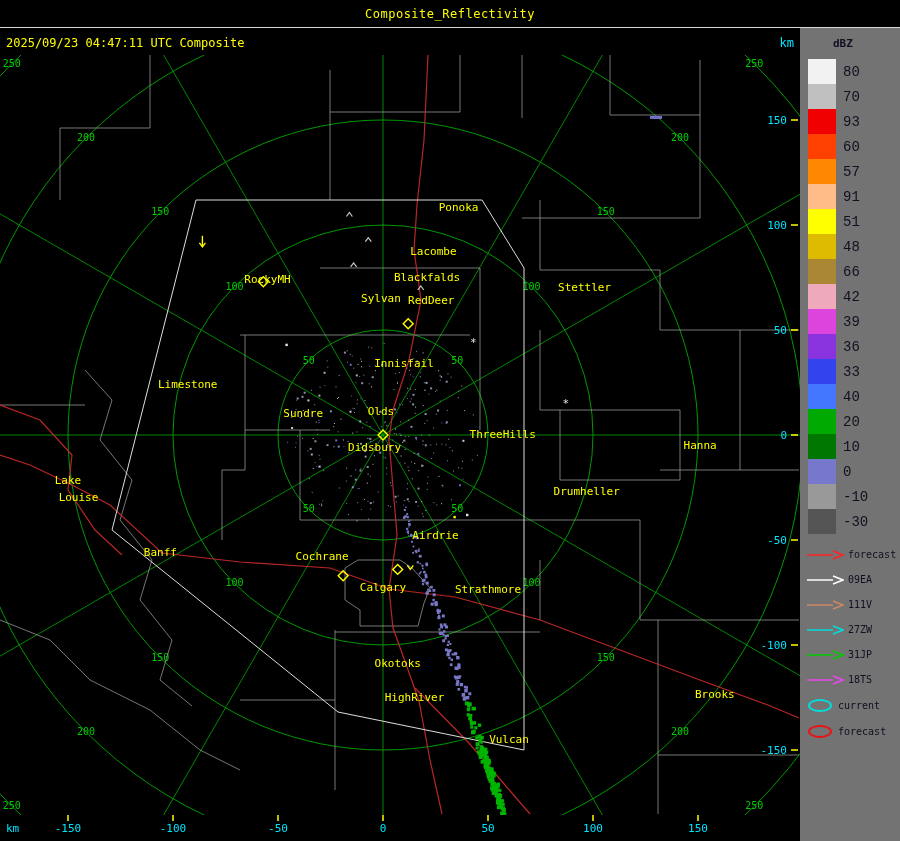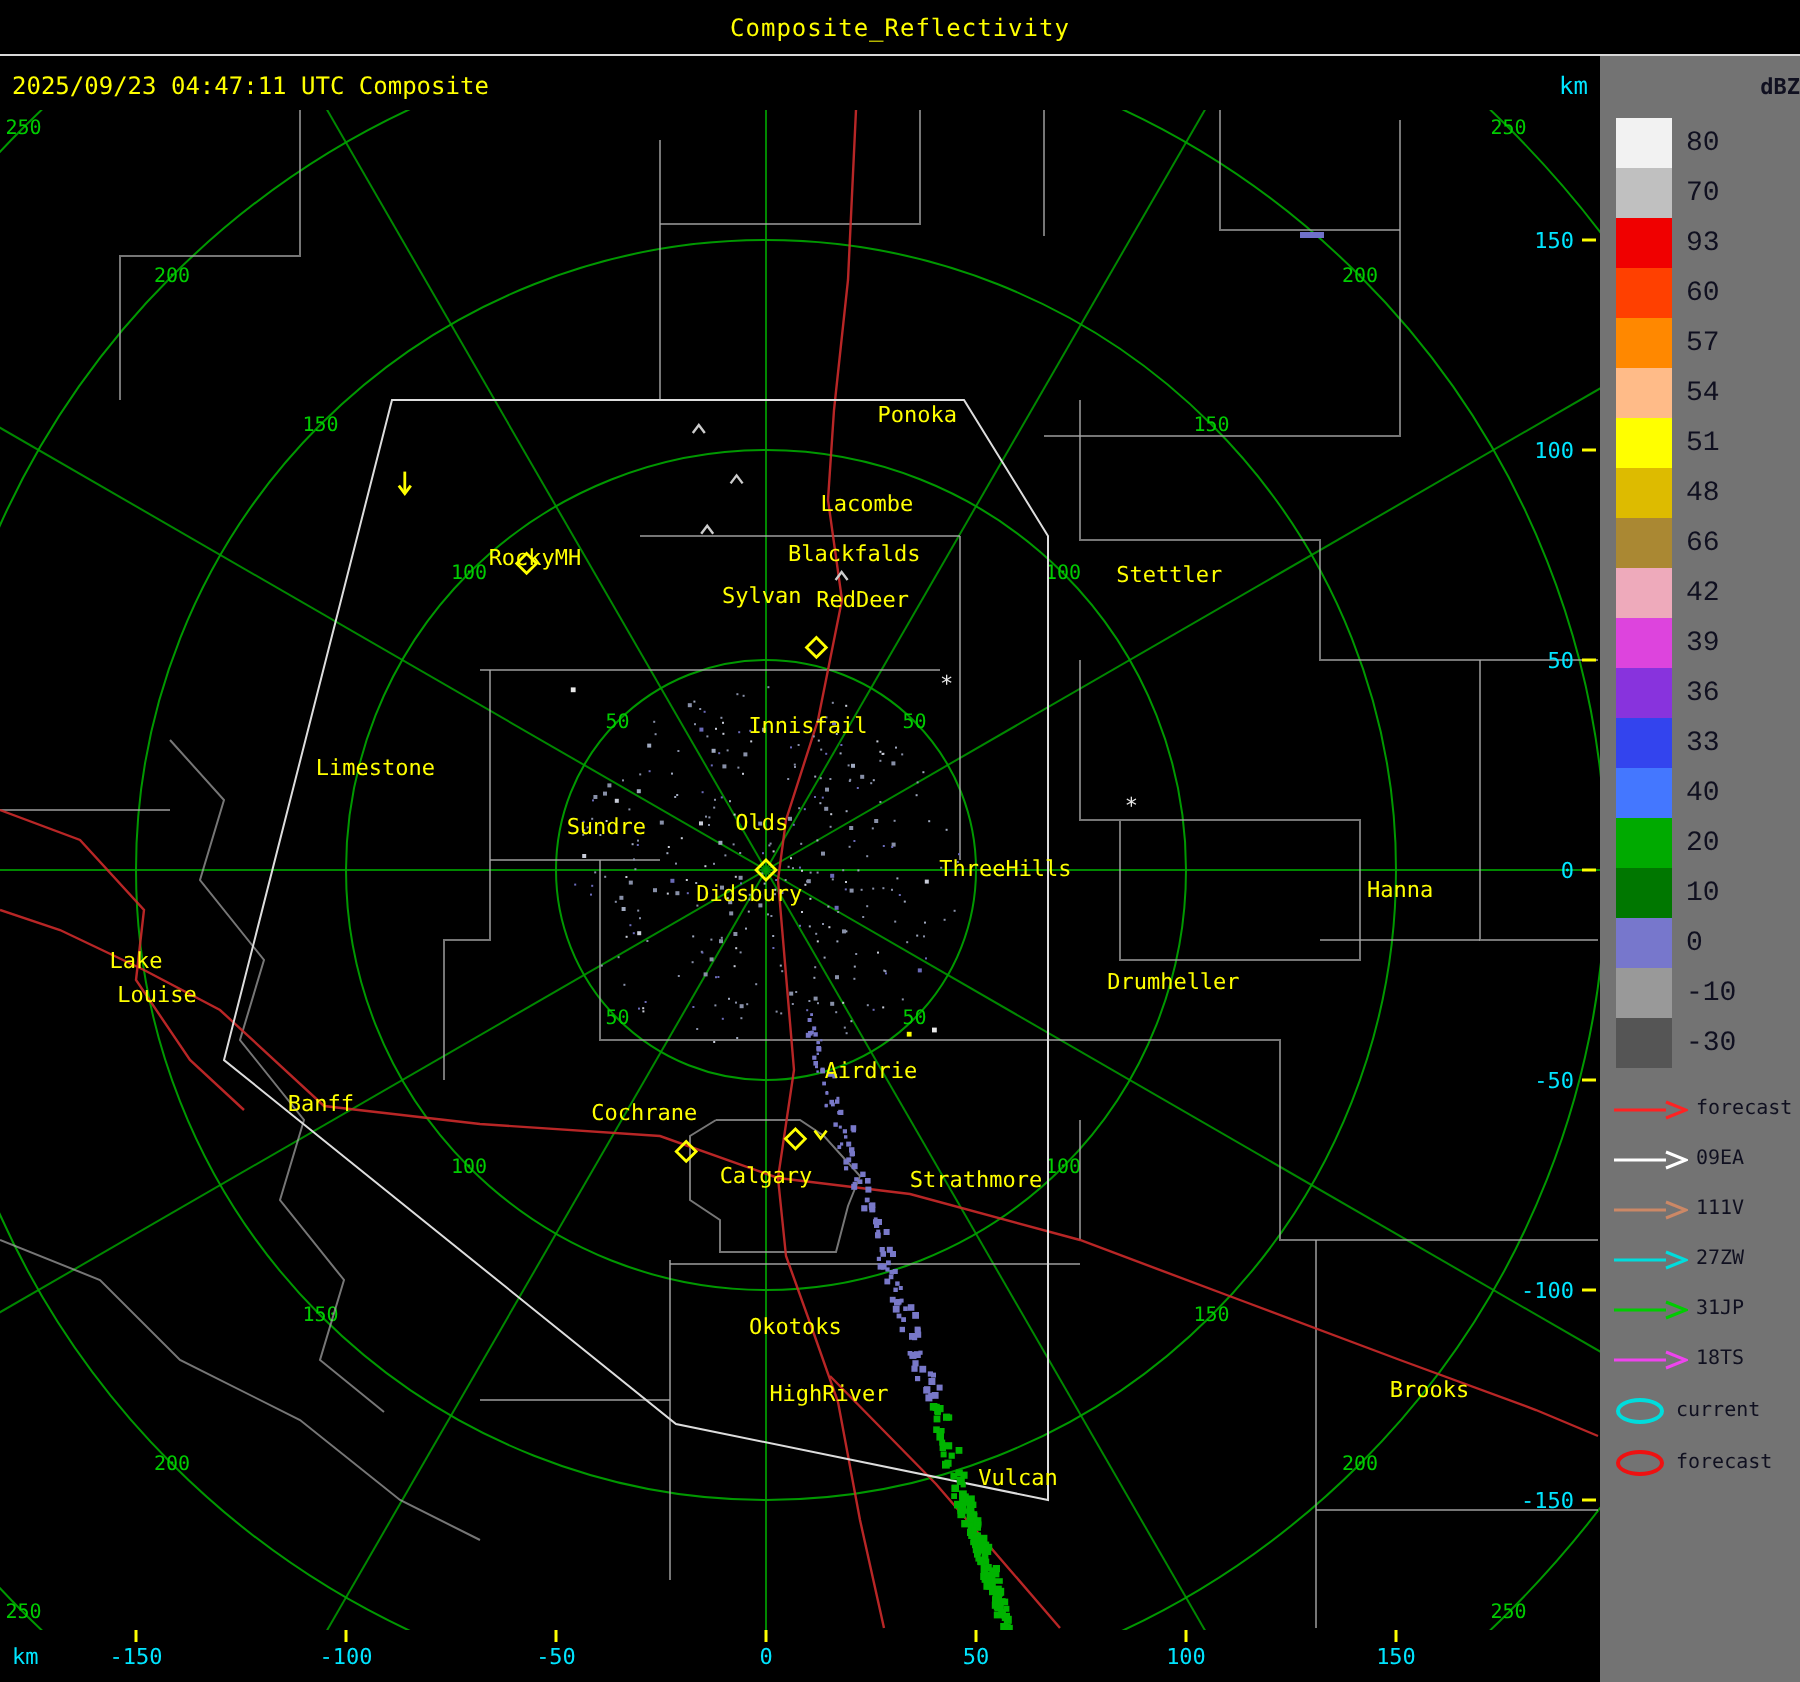--- a/index.html
+++ b/index.html
@@ -1,17 +1,17 @@
 <!DOCTYPE html>
 <html><head>
 <meta charset="utf-8">
 <style>
   html,body{margin:0;padding:0;background:#000;}
   .window{position:relative;width:900px;height:841px;background:#000;overflow:hidden;
-          font-family:"DejaVu Sans Mono",monospace;text-align:right;}
+          font-family:"DejaVu Sans Mono",monospace;}
   .titlebar{height:27px;border-bottom:1px solid #d8d8d8;display:flex;align-items:center;
             justify-content:center;font-size:12px;letter-spacing:.5px;}
   .main{display:flex;height:813px;}
   .radar{width:800px;height:813px;position:relative;}
   .radar svg{display:block;}
   svg text{font-family:"DejaVu Sans Mono",monospace;}
   .sidebar{width:100px;height:813px;box-sizing:border-box;}
   .dbz-title{font-size:11px;font-weight:bold;margin:9px 0 9px 33px;}
   .srow{display:flex;align-items:center;height:25px;margin-left:8px;}
   .srow .sw{width:28px;height:25px;flex:none;}
@@ -806,21 +806,21 @@
           <div class="srow">
             <div class="sw" style="background: rgb(255, 64, 0);"></div>
             <span class="sv">60</span>
           </div>
           <div class="srow">
             <div class="sw" style="background: rgb(255, 136, 0);"></div>
             <span class="sv">57</span>
           </div>
           <div class="srow">
             <div class="sw" style="background: rgb(255, 187, 136);"></div>
-            <span class="sv">54</span>
+            <span class="sv">91</span>
           </div>
           <div class="srow">
             <div class="sw" style="background: rgb(255, 255, 0);"></div>
             <span class="sv">51</span>
           </div>
           <div class="srow">
             <div class="sw" style="background: rgb(221, 187, 0);"></div>
             <span class="sv">48</span>
           </div>
           <div class="srow">

